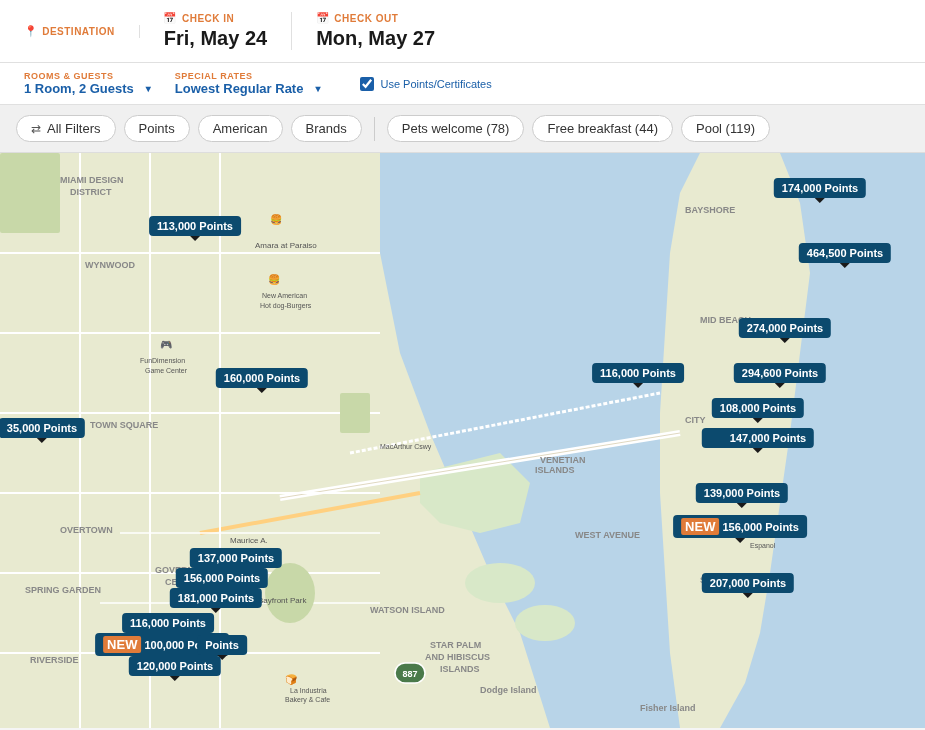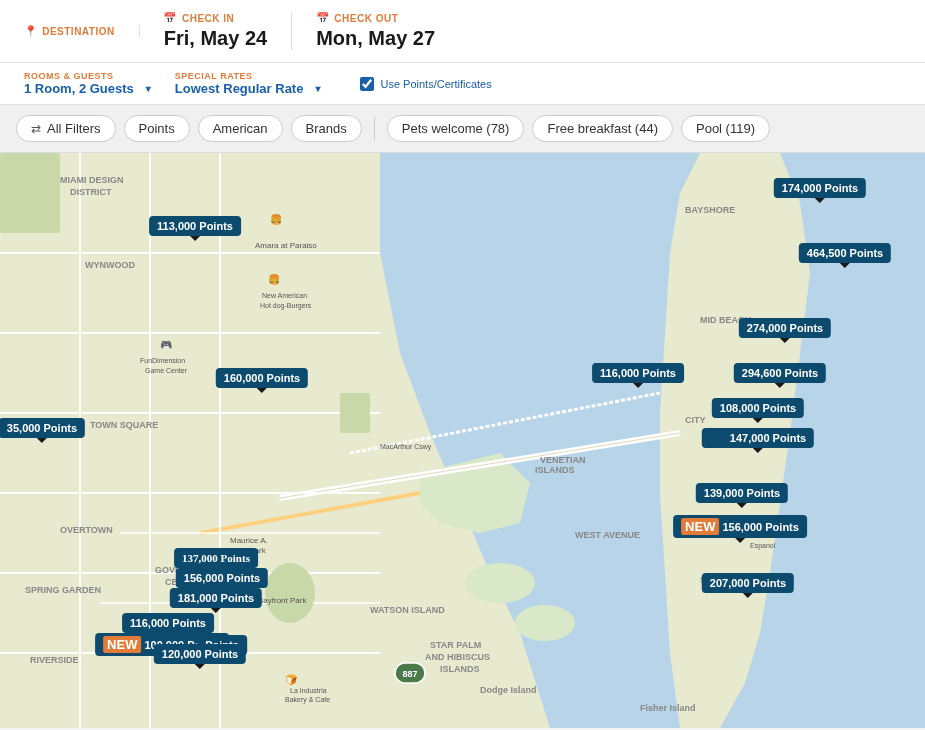--- a/index.html
+++ b/index.html
@@ -324,22 +324,22 @@
         <div class="map-pin" style="left: 785px; top: 165px;">274,000 Points</div>
         <div class="map-pin" style="left: 262px; top: 215px;">160,000 Points</div>
         <div class="map-pin" style="left: 638px; top: 210px;">116,000 Points</div>
         <div class="map-pin" style="left: 780px; top: 210px;">294,600 Points</div>
         <div class="map-pin" style="left: 758px; top: 245px;">108,000 Points</div>
         <div class="map-pin" style="left: 758px; top: 275px; padding-left: 28px;">147,000 Points</div>
         <div class="map-pin" style="left: 42px; top: 265px;">35,000 Points</div>
         <div class="map-pin" style="left: 742px; top: 330px;">139,000 Points</div>
         <div class="map-pin" style="left: 740px; top: 362px;"><span class="new-badge">NEW</span>156,000 Points</div>
         <div class="map-pin" style="left: 748px; top: 420px;">207,000 Points</div>
-        <div class="map-pin" style="left: 216px; top: 395px; font-family: Liberation Serif, serif;">137,000 Points</div>
+        <div class="map-pin" style="left: 236px; top: 395px;">137,000 Points</div>
         <div class="map-pin" style="left: 222px; top: 415px;">156,000 Points</div>
         <div class="map-pin" style="left: 216px; top: 435px;">181,000 Points</div>
         <div class="map-pin" style="left: 168px; top: 460px;">116,000 Points</div>
         <div class="map-pin" style="left: 162px; top: 480px;"><span class="new-badge">NEW</span>100,000 Points</div>
         <div class="map-pin" style="left: 222px; top: 482px;">Points</div>
-        <div class="map-pin" style="left: 175px; top: 491px; margin-left: 25px;">120,000 Points</div>
+        <div class="map-pin" style="left: 175px; top: 503px;">120,000 Points</div>
       </div>
   </div>
 </div>
 
 </body></html>

